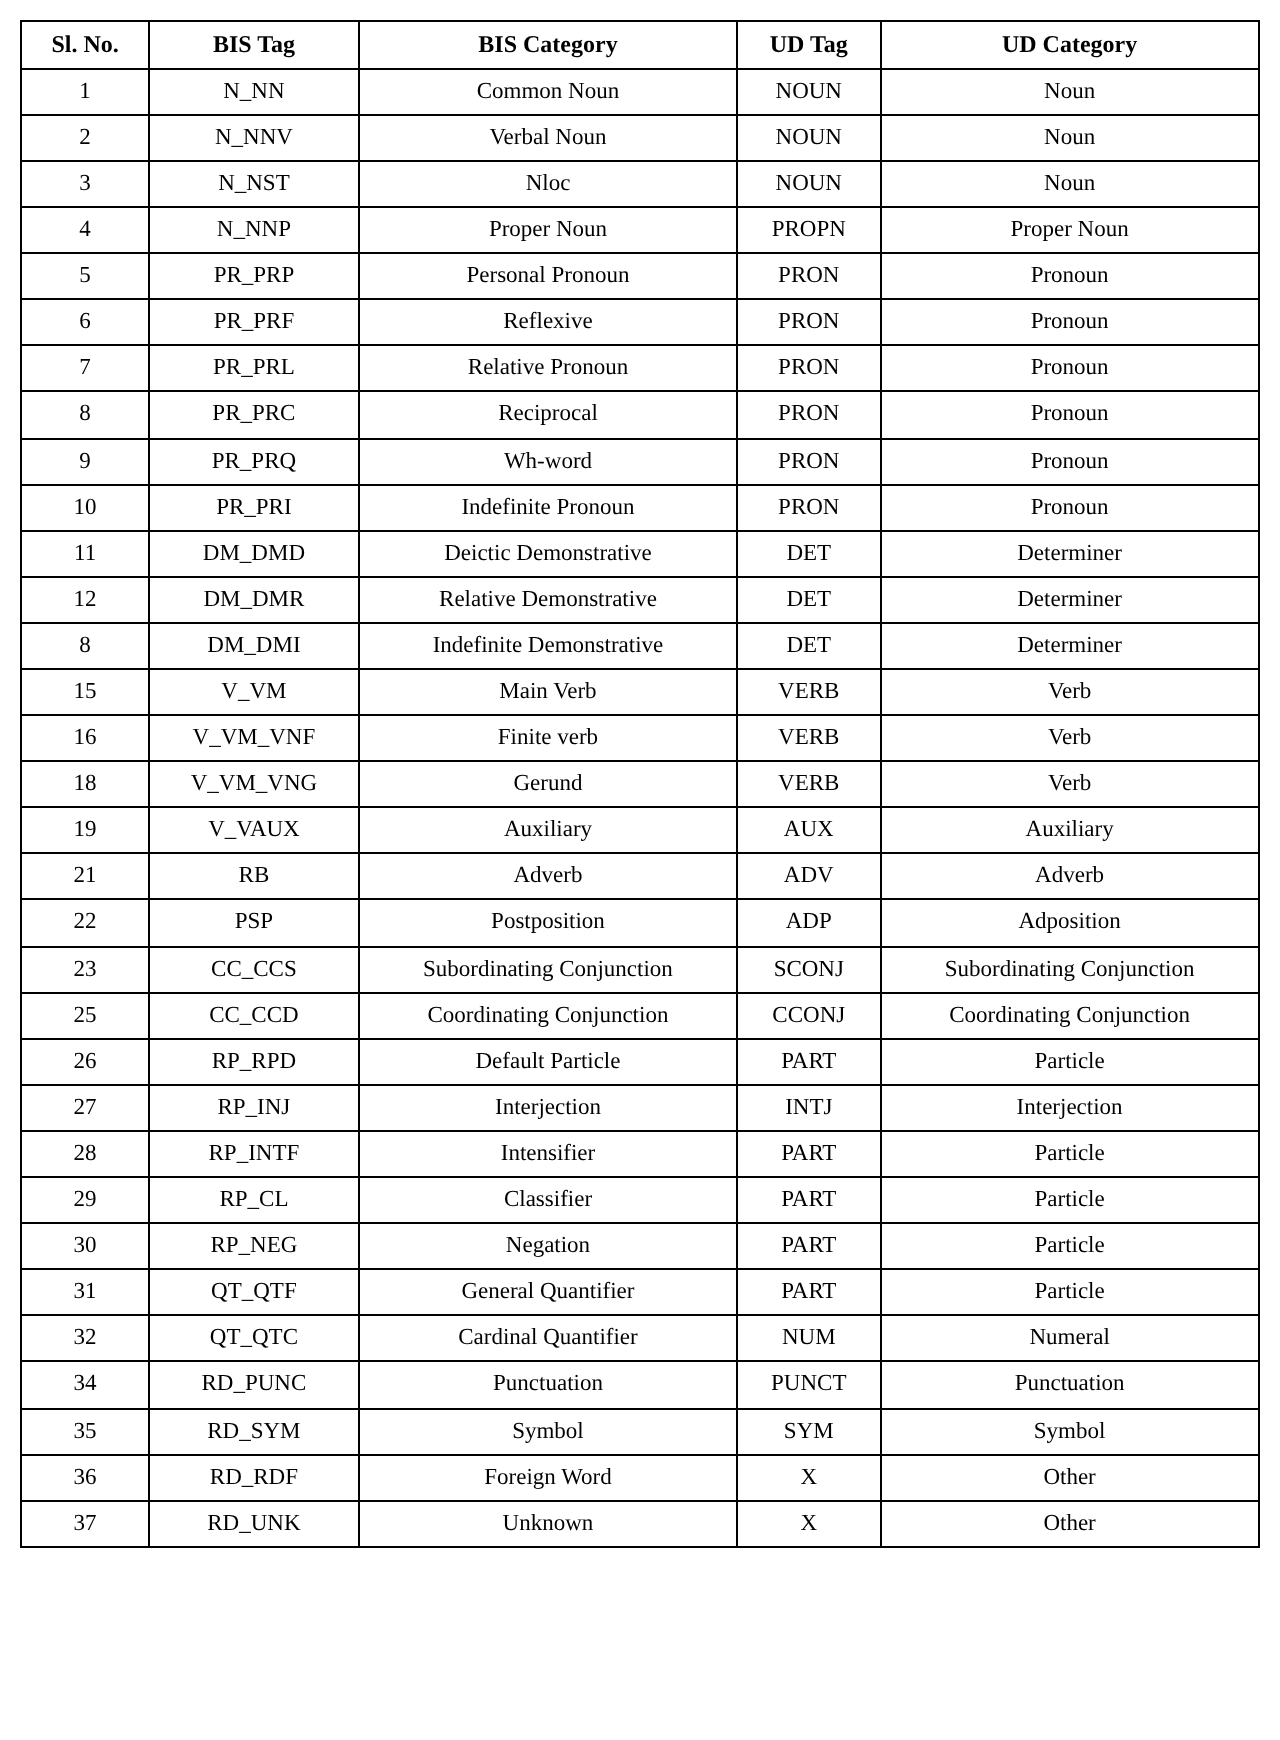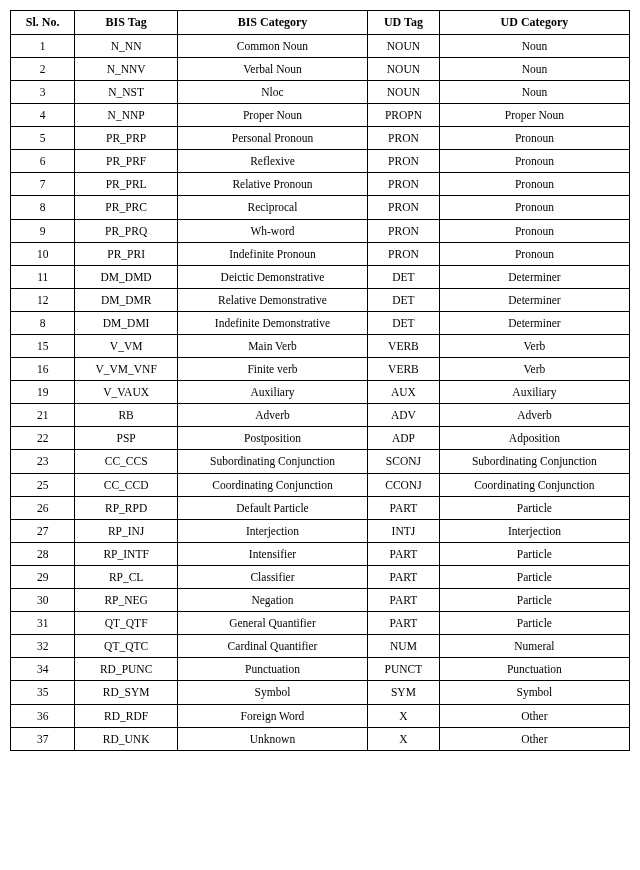--- a/index.html
+++ b/index.html
@@ -150,20 +150,27 @@
         <td>Verb</td>
       </tr>
       <tr>
         <td>16</td>
         <td>V_VM_VNF</td>
         <td>Finite verb</td>
         <td>VERB</td>
         <td>Verb</td>
       </tr>
       <tr>
+        <td>18</td>
+        <td>V_VM_VNG</td>
+        <td>Gerund</td>
+        <td>VERB</td>
+        <td>Verb</td>
+      </tr>
+      <tr>
         <td>19</td>
         <td>V_VAUX</td>
         <td>Auxiliary</td>
         <td>AUX</td>
         <td>Auxiliary</td>
       </tr>
       <tr>
         <td>21</td>
         <td>RB</td>
         <td>Adverb</td>

